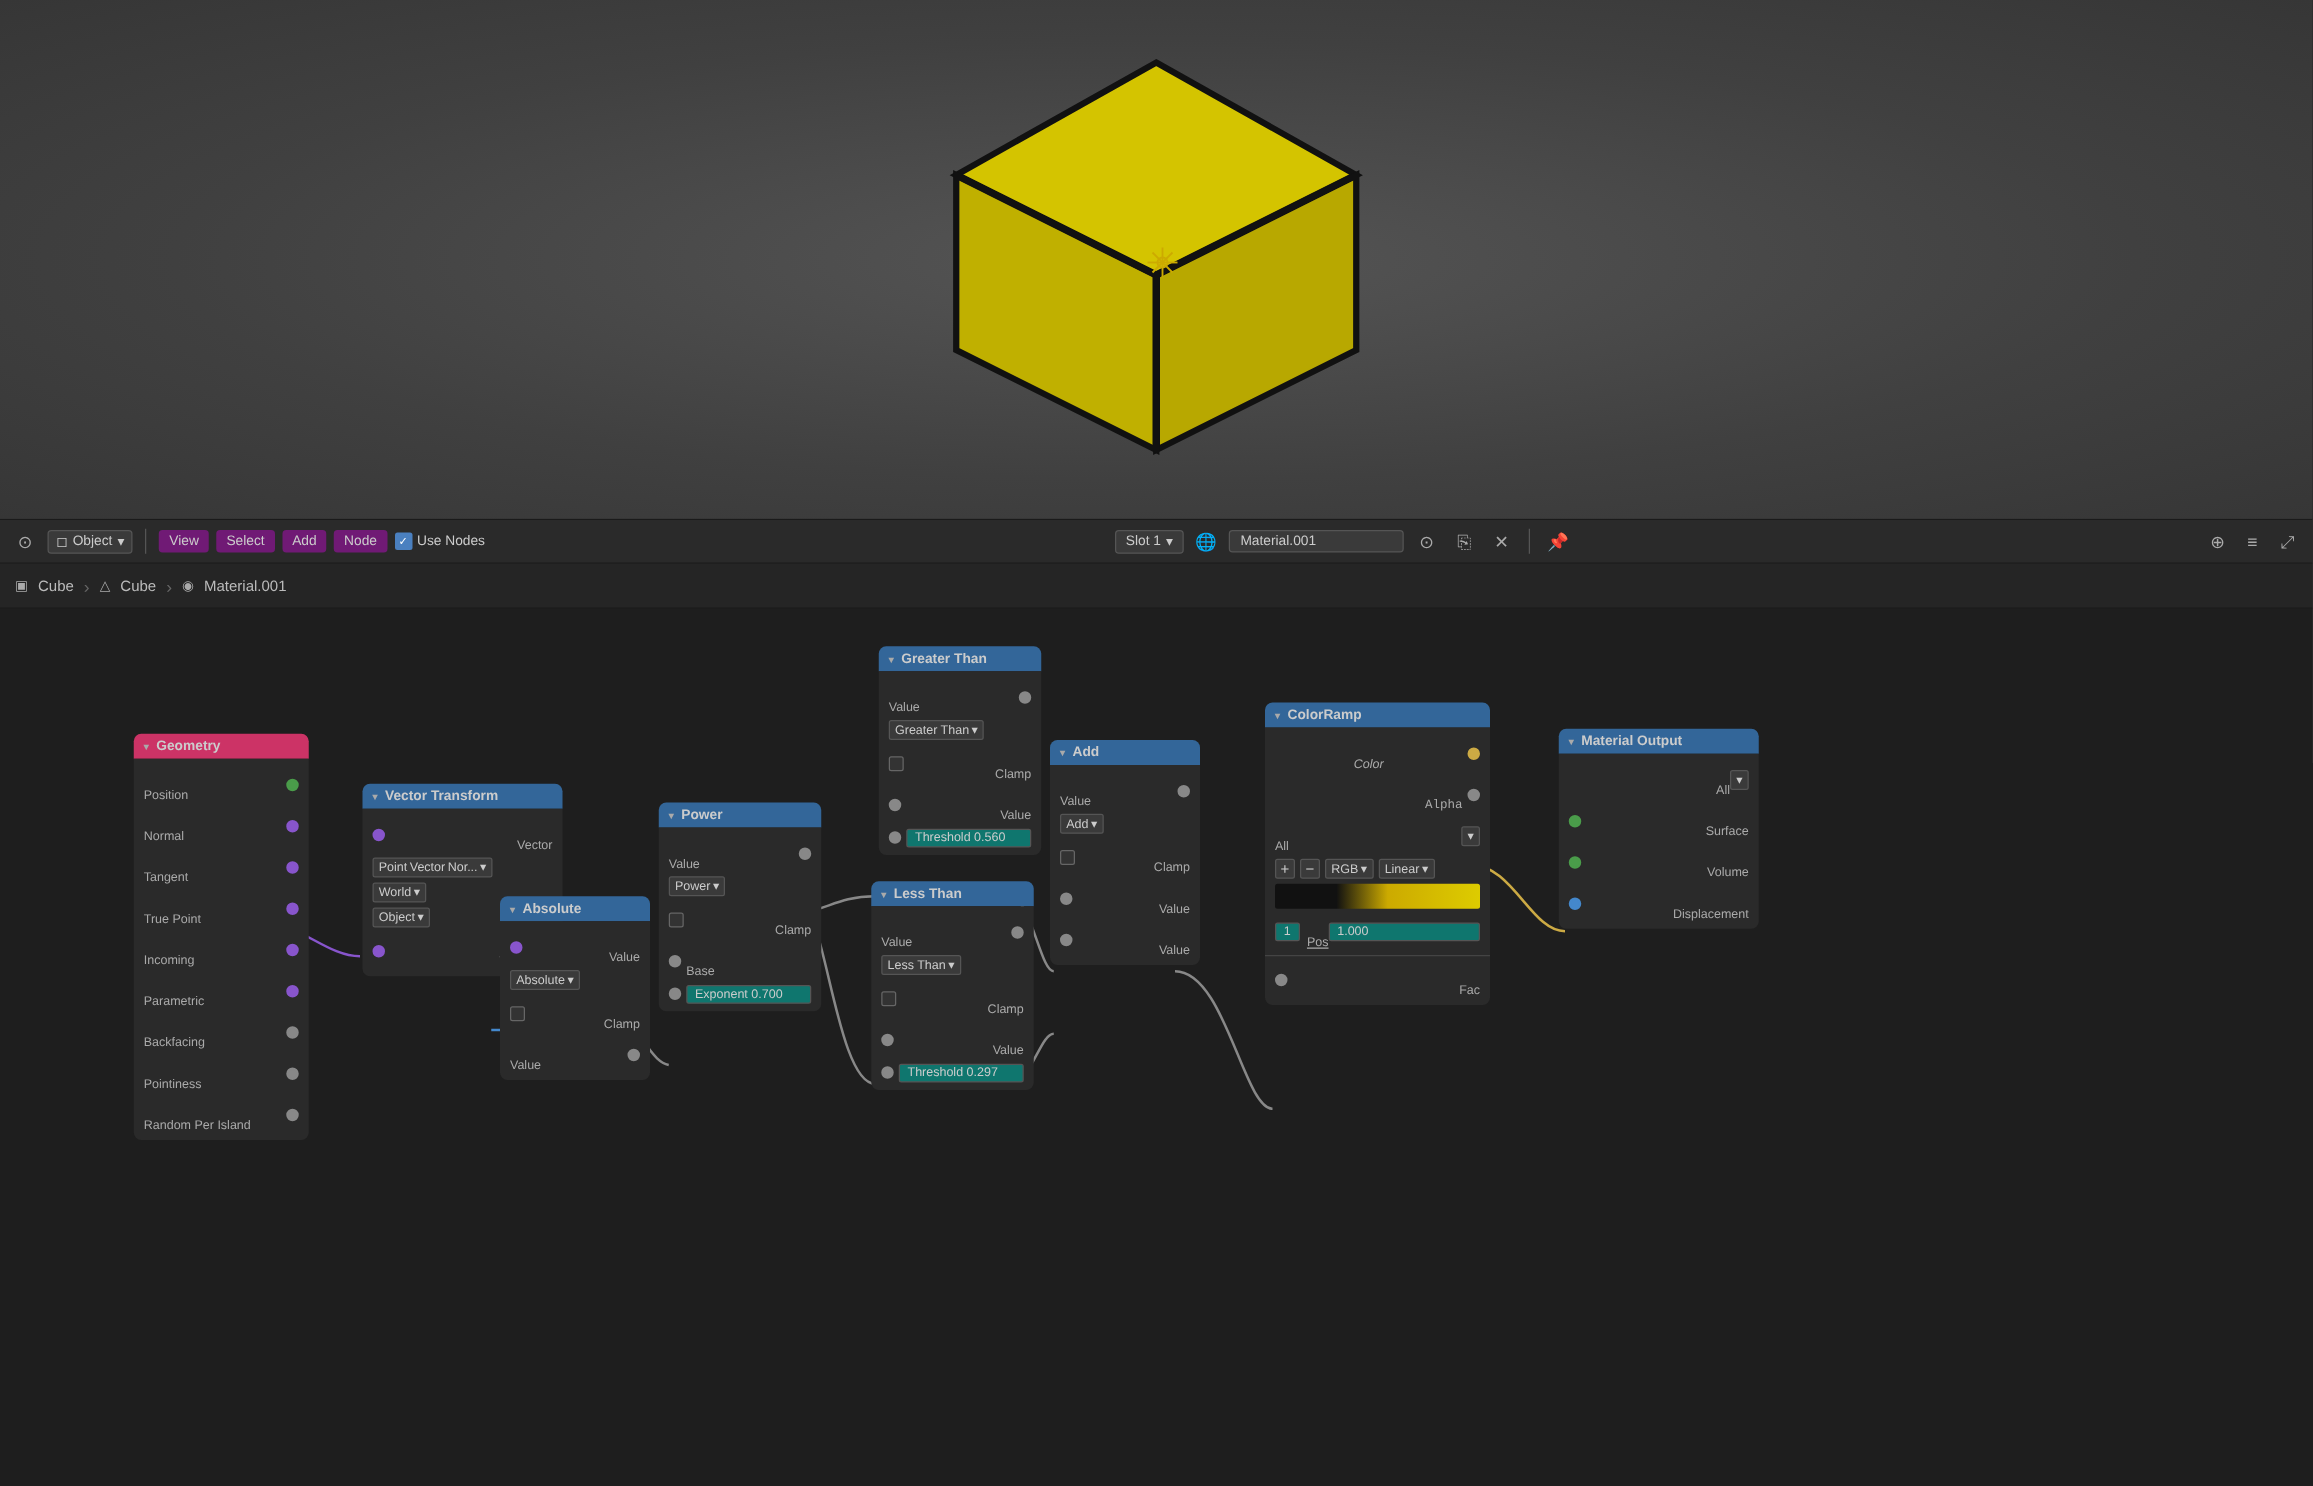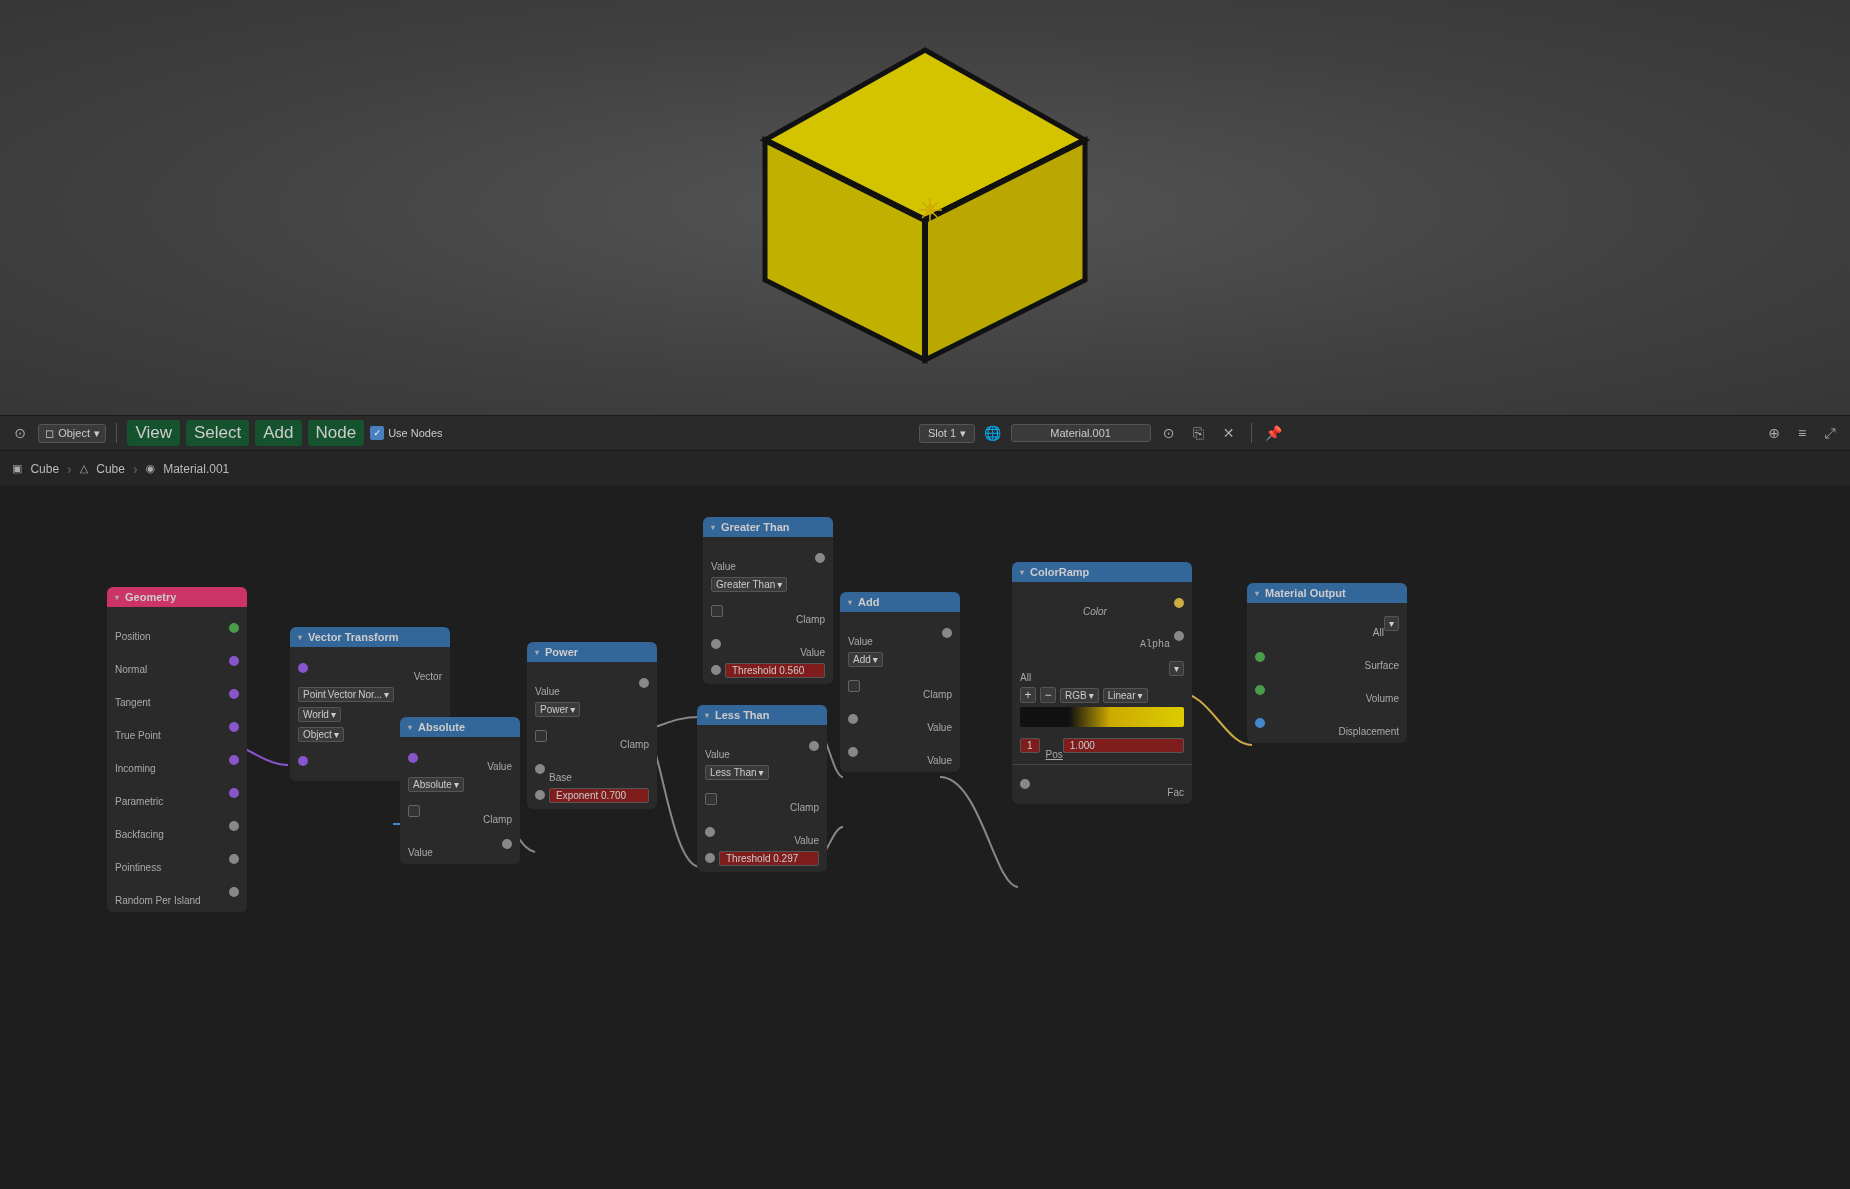--- a/index.html
+++ b/index.html
@@ -46,27 +46,27 @@
       background: #2a2a2a;
       display: flex;
       align-items: center;
       padding: 0 8px;
       gap: 6px;
       border-top: 1px solid #1a1a1a;
       border-bottom: 1px solid #1a1a1a;
     }
 
     .toolbar-btn {
-      background: #14532d;
+      background: #701a75;
       border: none;
       color: #ccc;
       padding: 3px 8px;
       border-radius: 3px;
       cursor: pointer;
-      font-size: 17px;
+      font-size: 11px;
     }
 
     .toolbar-sep { width: 1px; height: 20px; background: #555; margin: 0 4px; }
 
     .toolbar-dropdown {
       background: #3a3a3a;
       border: 1px solid #555;
       color: #ccc;
       padding: 2px 6px;
       border-radius: 3px;
@@ -93,21 +93,20 @@
       justify-content: center;
       color: white;
       font-size: 9px;
     }
 
     .material-slot {
       margin-left: auto;
       display: flex;
       align-items: center;
       gap: 6px;
-      text-align: center;
     }
 
     .slot-dropdown {
       background: #3a3a3a;
       border: 1px solid #555;
       color: #ccc;
       padding: 2px 8px;
       border-radius: 3px;
       font-size: 11px;
       display: flex;
@@ -226,21 +225,21 @@
       padding: 1px 4px;
       border-radius: 2px;
       font-size: 10px;
       display: flex;
       align-items: center;
       gap: 2px;
       cursor: pointer;
     }
 
     .node-field {
-      background: #7f1d1d;
+      background: #0f766e;
       border: 1px solid #555;
       color: #ccc;
       padding: 1px 6px;
       border-radius: 2px;
       font-size: 10px;
       flex: 1;
     }
 
     .checkbox-small {
       width: 12px;

